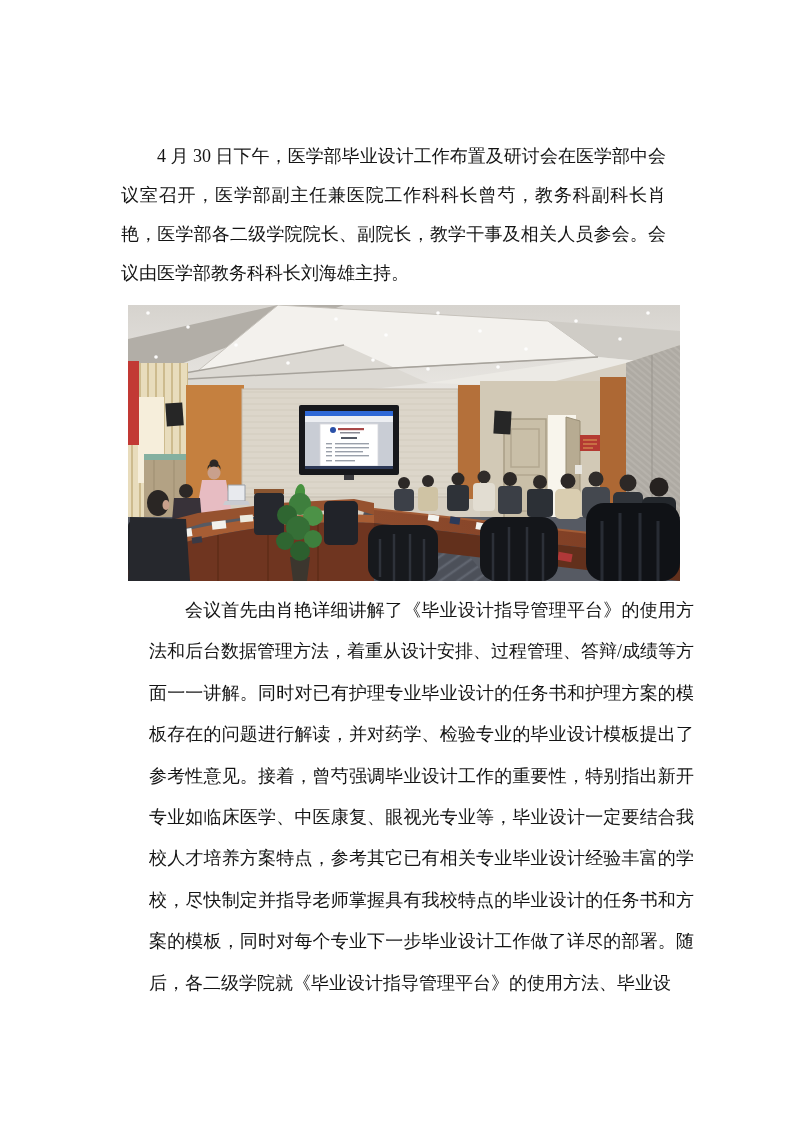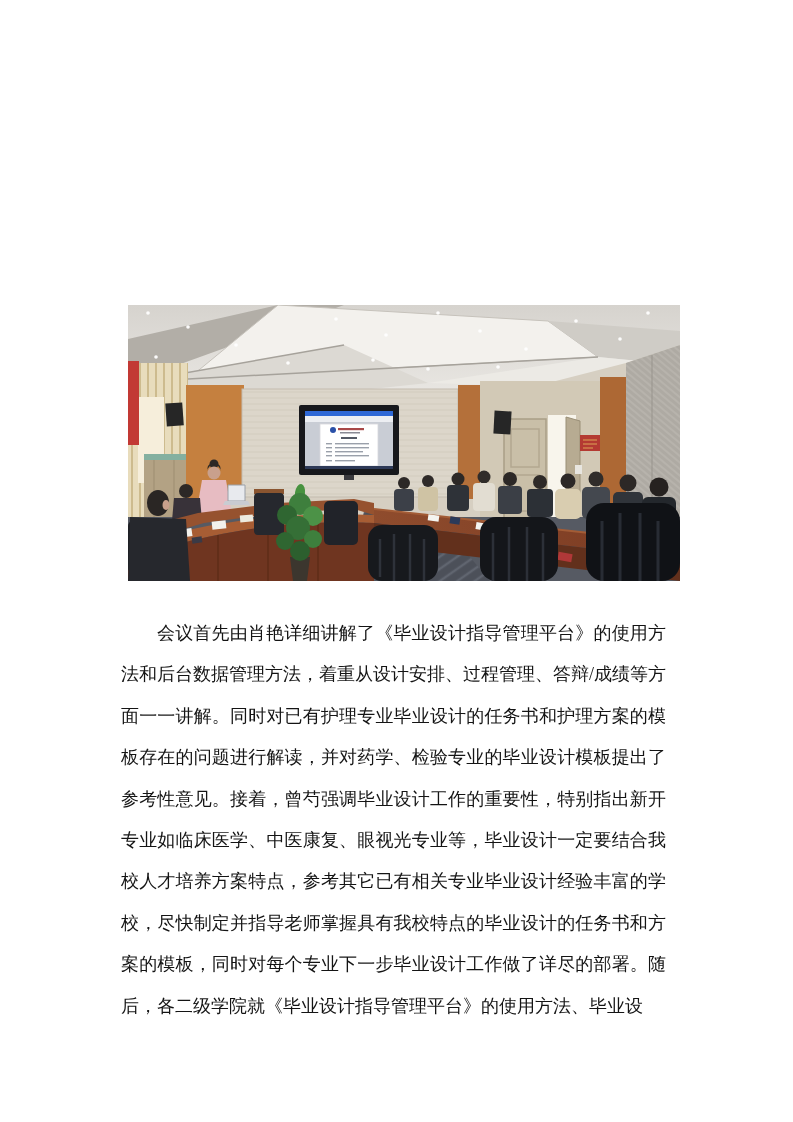--- a/index.html
+++ b/index.html
@@ -7,36 +7,37 @@
     position:relative; width:793px; height:1122px; background:#ffffff;
     font-family:"Liberation Serif","DejaVu Serif",serif; color:#141414;
     overflow:hidden; margin:0 auto;
   }
   .para {
     position:absolute; left:121px; width:545px; margin:0;
     text-align:justify; font-size:18px; text-indent:36px;
     letter-spacing:0; word-break:normal;
   }
   .para1 { top:137px; line-height:39px; }
-  .para2 { top:613px; line-height:41.4px; }
+  .para2 { top:590px; line-height:41.4px;margin-left:28px; }
   .caption {
     position:absolute; top:587px; left:0; width:793px; margin:0;
     text-align:center; font-size:16.5px; font-weight:bold; line-height:24px;
   }
   .photo {
     position:absolute; left:128px; top:305px; width:552px; height:276px;
     background:#d8d2c6;
   }
   .photo svg { display:block; width:100%; height:100%; }
 </style>
 </head>
 <body>
 
 <div class="page">
 
+  <p class="para para1">4 月 30 日下午，医学部毕业设计工作布置及研讨会在医学部中会议室召开，医学部副主任兼医院工作科科长曾芍，教务科副科长肖艳，医学部各二级学院院长、副院长，教学干事及相关人员参会。会议由医学部教务科科长刘海雄主持。</p>
 
   <div class="photo">
     <svg viewBox="0 0 552 276" preserveAspectRatio="none">
       <defs>
         <linearGradient id="ceil" x1="0" y1="0" x2="0" y2="1">
           <stop offset="0" stop-color="#d6d3ce"></stop>
             <stop offset="1" stop-color="#efedE9"></stop>
         </linearGradient>
         <linearGradient id="tableR" x1="0" y1="0" x2="1" y2="0">
           <stop offset="0" stop-color="#8f4c2d"></stop>

